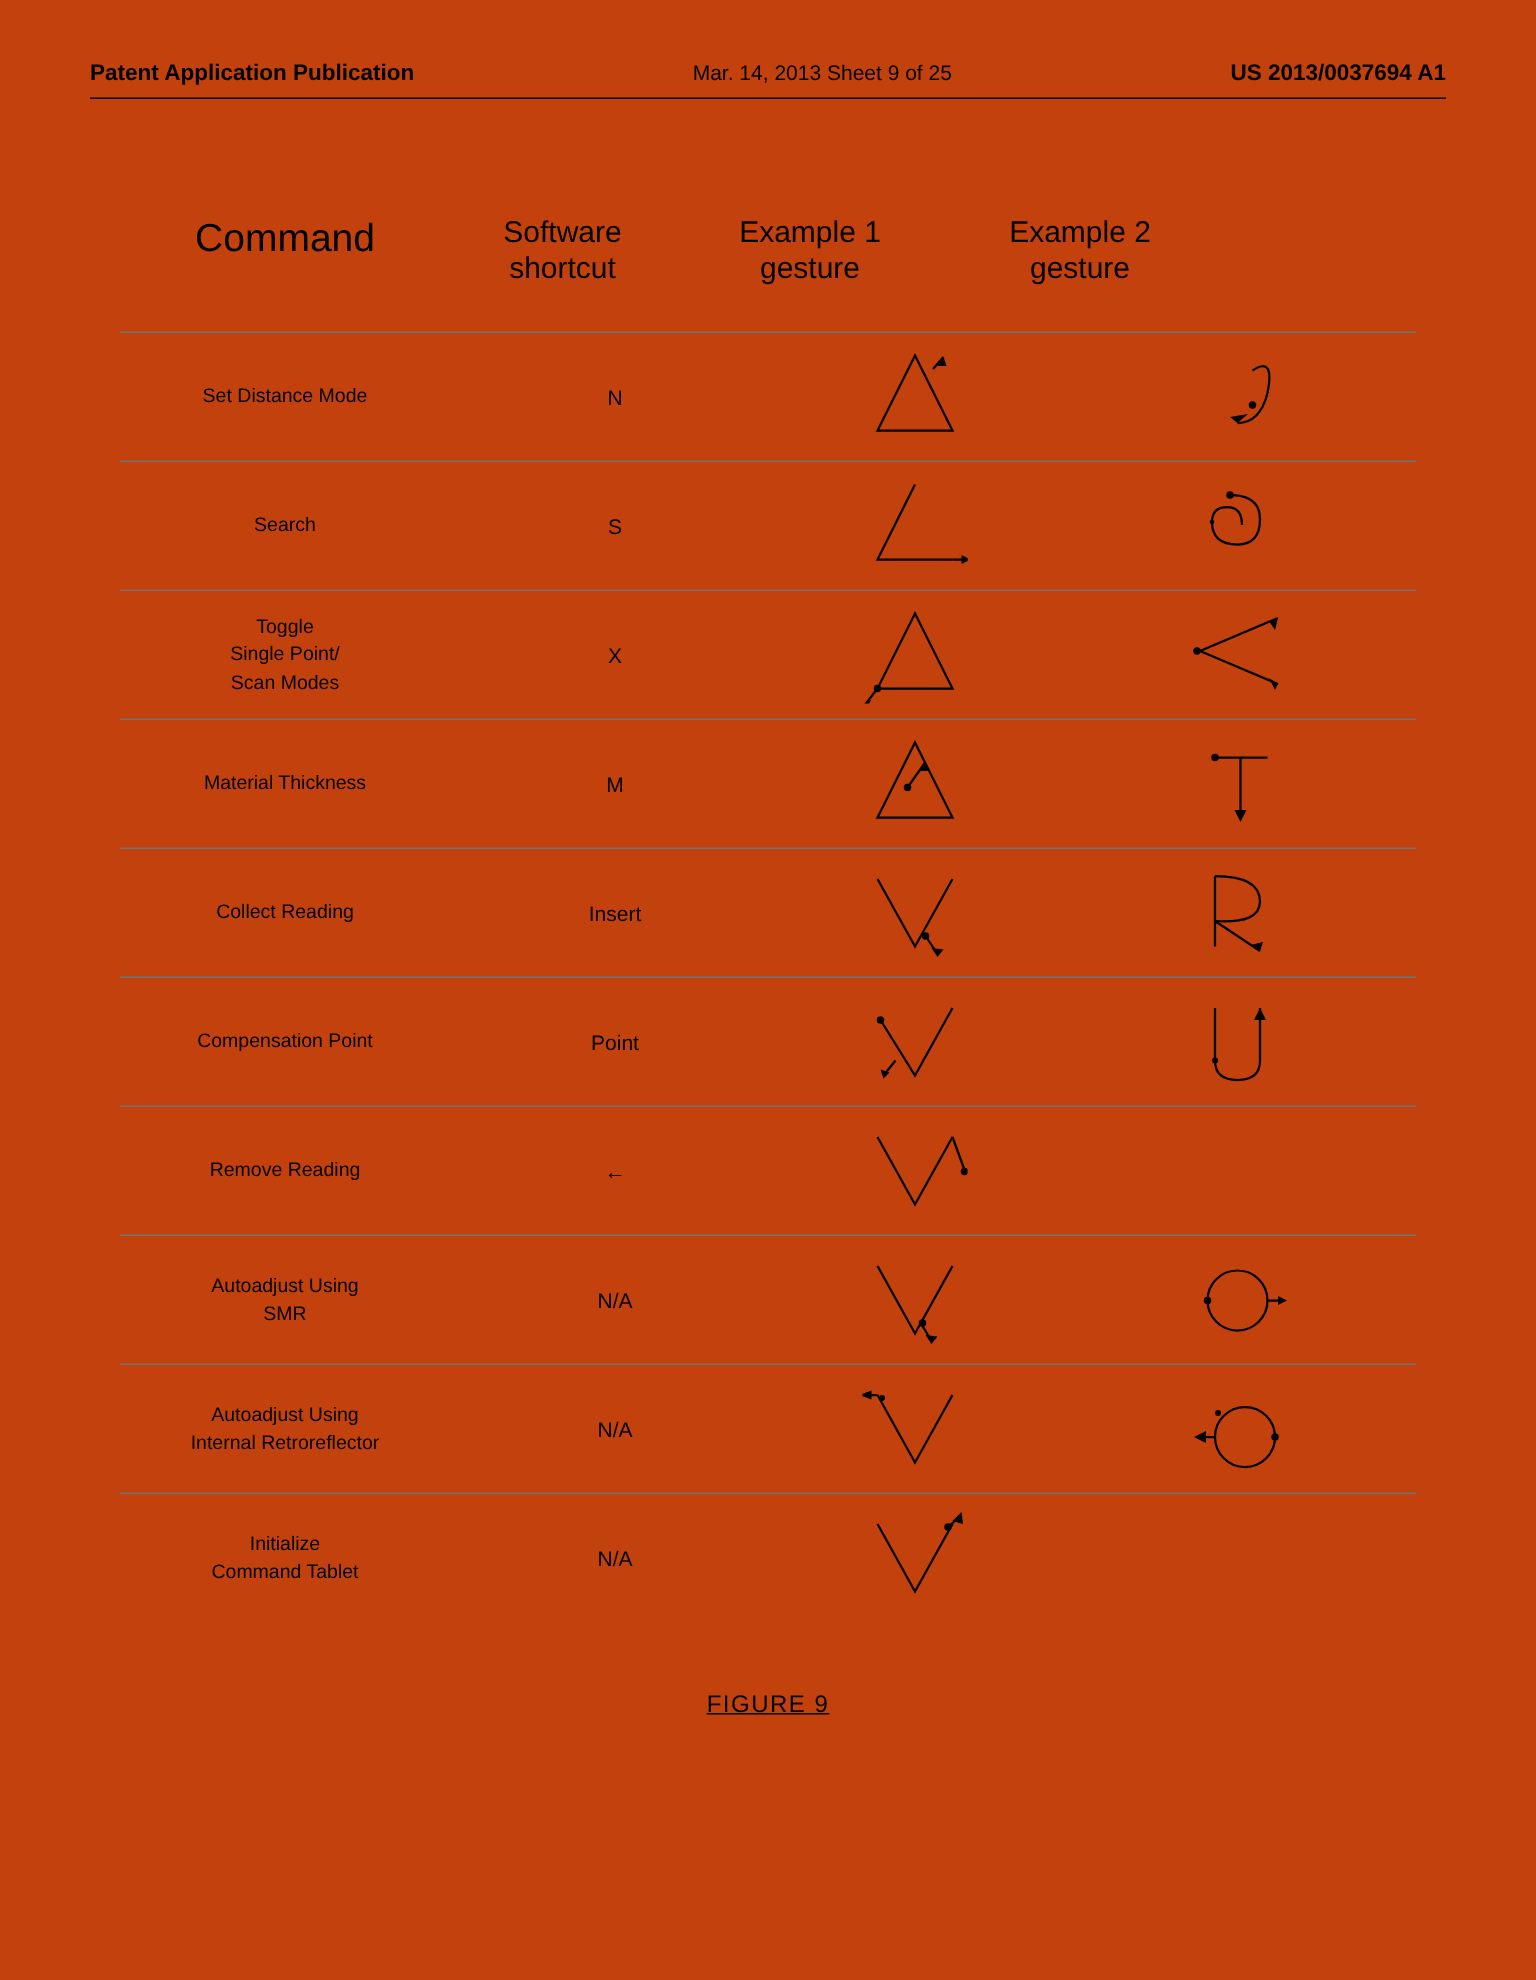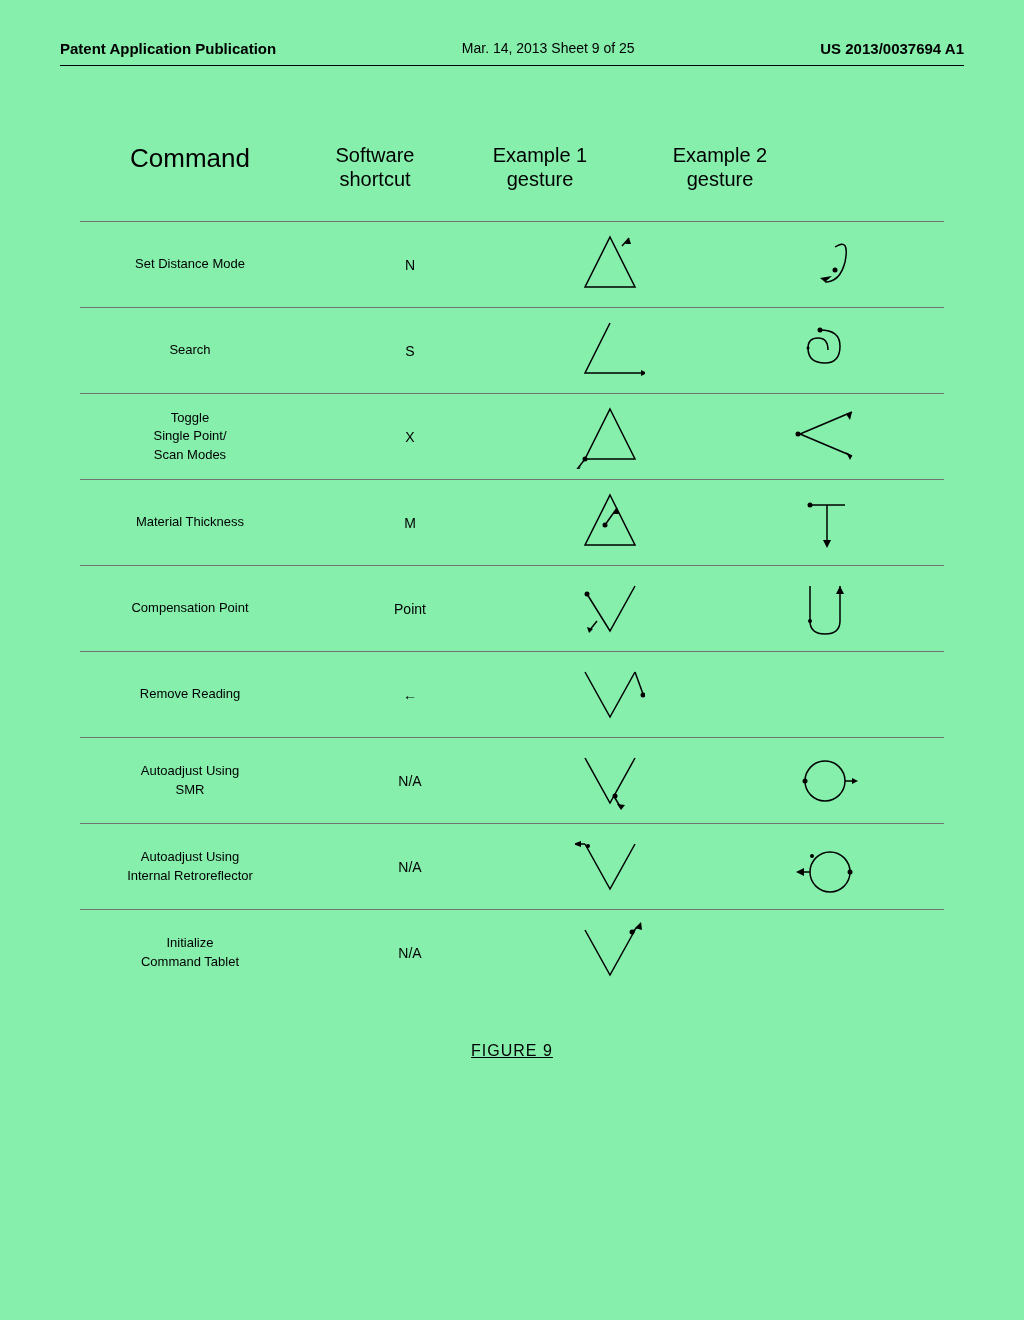--- a/index.html
+++ b/index.html
@@ -8,21 +8,21 @@
       font-family: Arial, Helvetica, sans-serif;
       width: 1024px;
       min-height: 1320px;
       position: relative;
       color: #000;
     }
 
     .page {
       width: 1024px;
       min-height: 1320px;
-      background: #86efac;
+      background: #c2410c;
       padding: 40px 60px;
     }
 
     .header {
       display: flex;
       justify-content: space-between;
       align-items: flex-start;
       border-bottom: 1px solid #000;
       padding-bottom: 8px;
       margin-bottom: 60px;
@@ -228,20 +228,43 @@
           <svg class="gesture-svg" viewBox="0 0 70 65">
 
             <line x1="20" y1="15" x2="55" y2="15" stroke="#000" stroke-width="1.5"></line>
             <circle cx="20" cy="15" r="2.5" fill="#000"></circle>
             <line x1="37" y1="15" x2="37" y2="55" stroke="#000" stroke-width="1.5"></line>
             <polygon points="37,58 33,50 41,50" fill="#000"></polygon>
           </svg>
         </div>
       </div>
 
+      <div class="table-row">
+        <div class="cell command-cell">Collect Reading</div>
+        <div class="cell shortcut-cell">Insert</div>
+        <div class="cell">
+          <svg class="gesture-svg" viewBox="0 0 70 65">
+
+            <polyline points="10,10 35,55 60,10" fill="none" stroke="#000" stroke-width="1.5"></polyline>
+
+            <circle cx="42" cy="48" r="2.5" fill="#000"></circle>
+            <line x1="42" y1="48" x2="50" y2="60" stroke="#000" stroke-width="1.5"></line>
+            <polygon points="50,62 46,56 54,57" fill="#000"></polygon>
+          </svg>
+        </div>
+        <div class="cell">
+          <svg class="gesture-svg" viewBox="0 0 70 65">
+
+            <line x1="20" y1="8" x2="20" y2="55" stroke="#000" stroke-width="1.5"></line>
+            <path d="M20,8 Q50,8 50,25 Q50,40 20,38" fill="none" stroke="#000" stroke-width="1.5"></path>
+            <line x1="20" y1="38" x2="50" y2="58" stroke="#000" stroke-width="1.5"></line>
+            <polygon points="50,58 44,54 52,52" fill="#000"></polygon>
+          </svg>
+        </div>
+      </div>
 
       <div class="table-row">
         <div class="cell command-cell">Compensation Point</div>
         <div class="cell shortcut-cell">Point</div>
         <div class="cell">
           <svg class="gesture-svg" viewBox="0 0 70 65">
 
             <circle cx="12" cy="18" r="2.5" fill="#000"></circle>
             <polyline points="12,18 35,55 60,10" fill="none" stroke="#000" stroke-width="1.5"></polyline>
 

